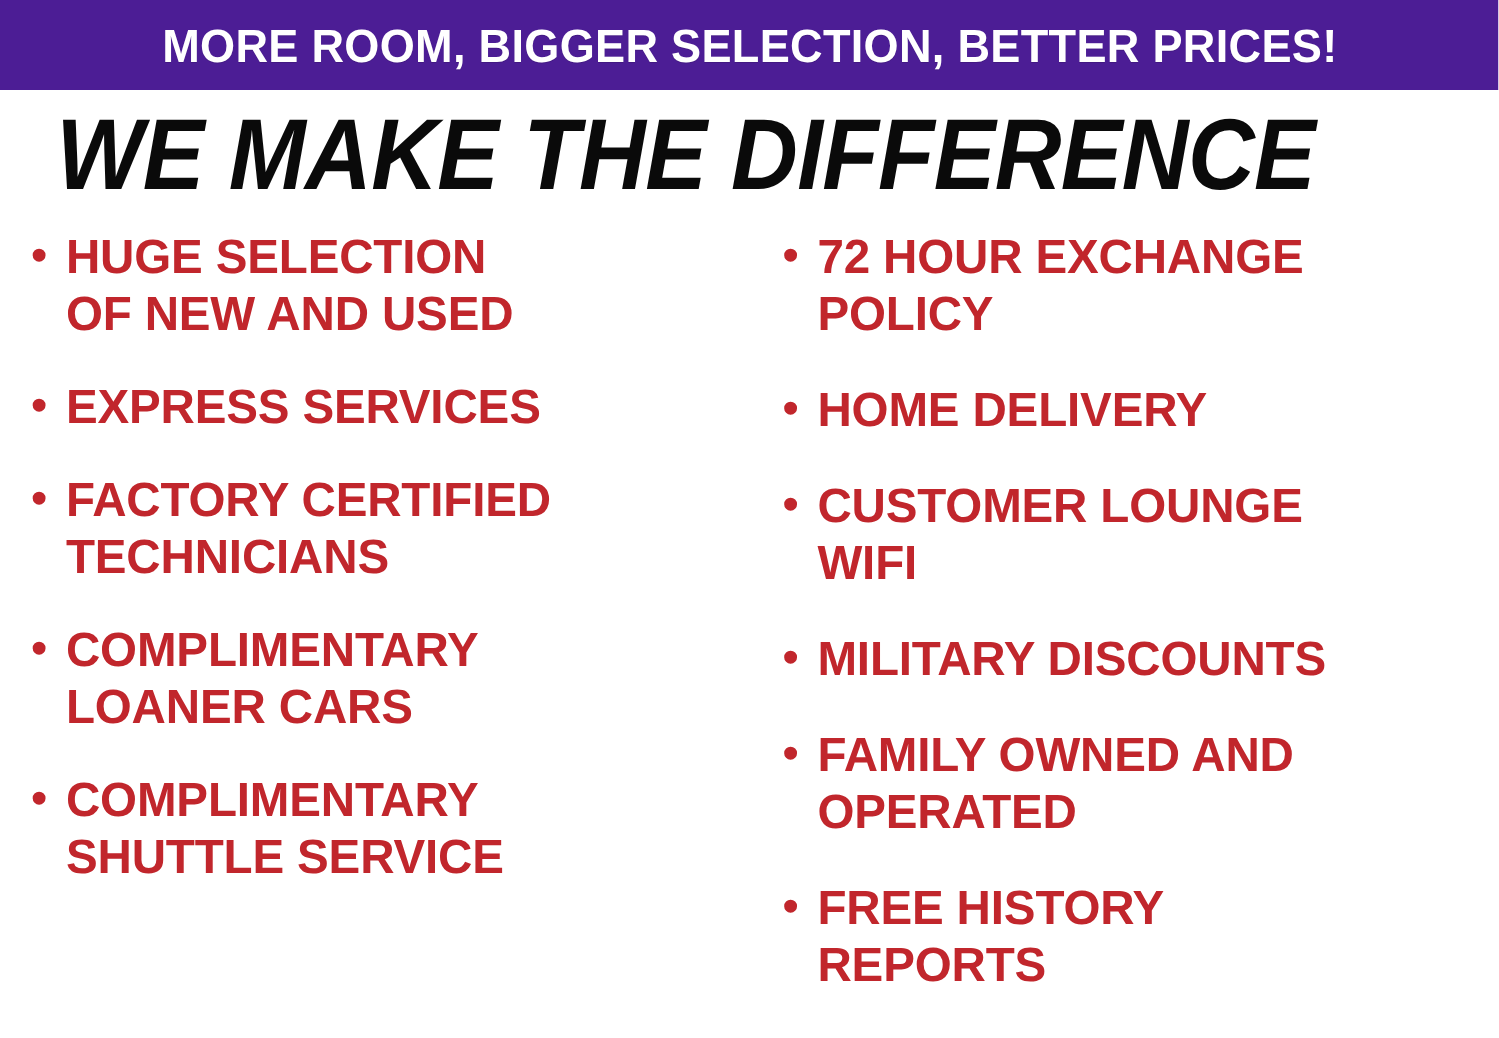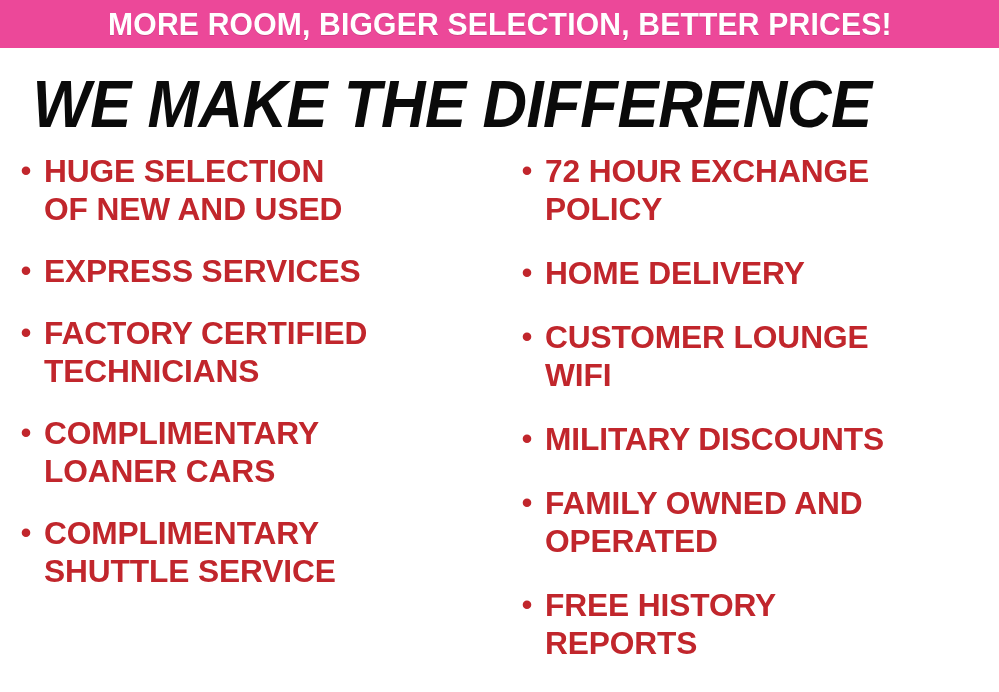--- a/index.html
+++ b/index.html
@@ -15,22 +15,22 @@
     overflow: hidden;
     position: relative;
   }
 
   
   .banner {
     position: absolute;
     left: 0;
     top: 0;
     width: 999px;
-    height: 48px;
-    background: #ec4899;
+    height: 60px;
+    background: #4c1d95;
     display: flex;
     align-items: center;
     justify-content: center;
     box-sizing: border-box;
   }
   .banner-text {
     color: #ffffff;
     font-family: "Liberation Sans", sans-serif;
     font-weight: 700;
     font-size: 31px;
@@ -38,27 +38,27 @@
     line-height: 1;
     transform: scaleX(0.97);
     transform-origin: center center;
     white-space: nowrap;
     text-shadow: 0 1px 0 rgba(0,0,0,0.12);
   }
 
   
   .headline-wrap {
     position: absolute;
-    left: 16px;
+    left: 1px;
     top: 62px;
     width: 873px;
     height: 82px;
     display: flex;
     align-items: center;
-    justify-content: center;
+    justify-content: flex-start;
   }
   .headline {
     color: #0a0a0a;
     font-family: "Liberation Sans", sans-serif;
     font-weight: 700;
     font-style: italic;
     font-size: 67px;
     line-height: 1;
     white-space: nowrap;
     letter-spacing: -0.5px;

